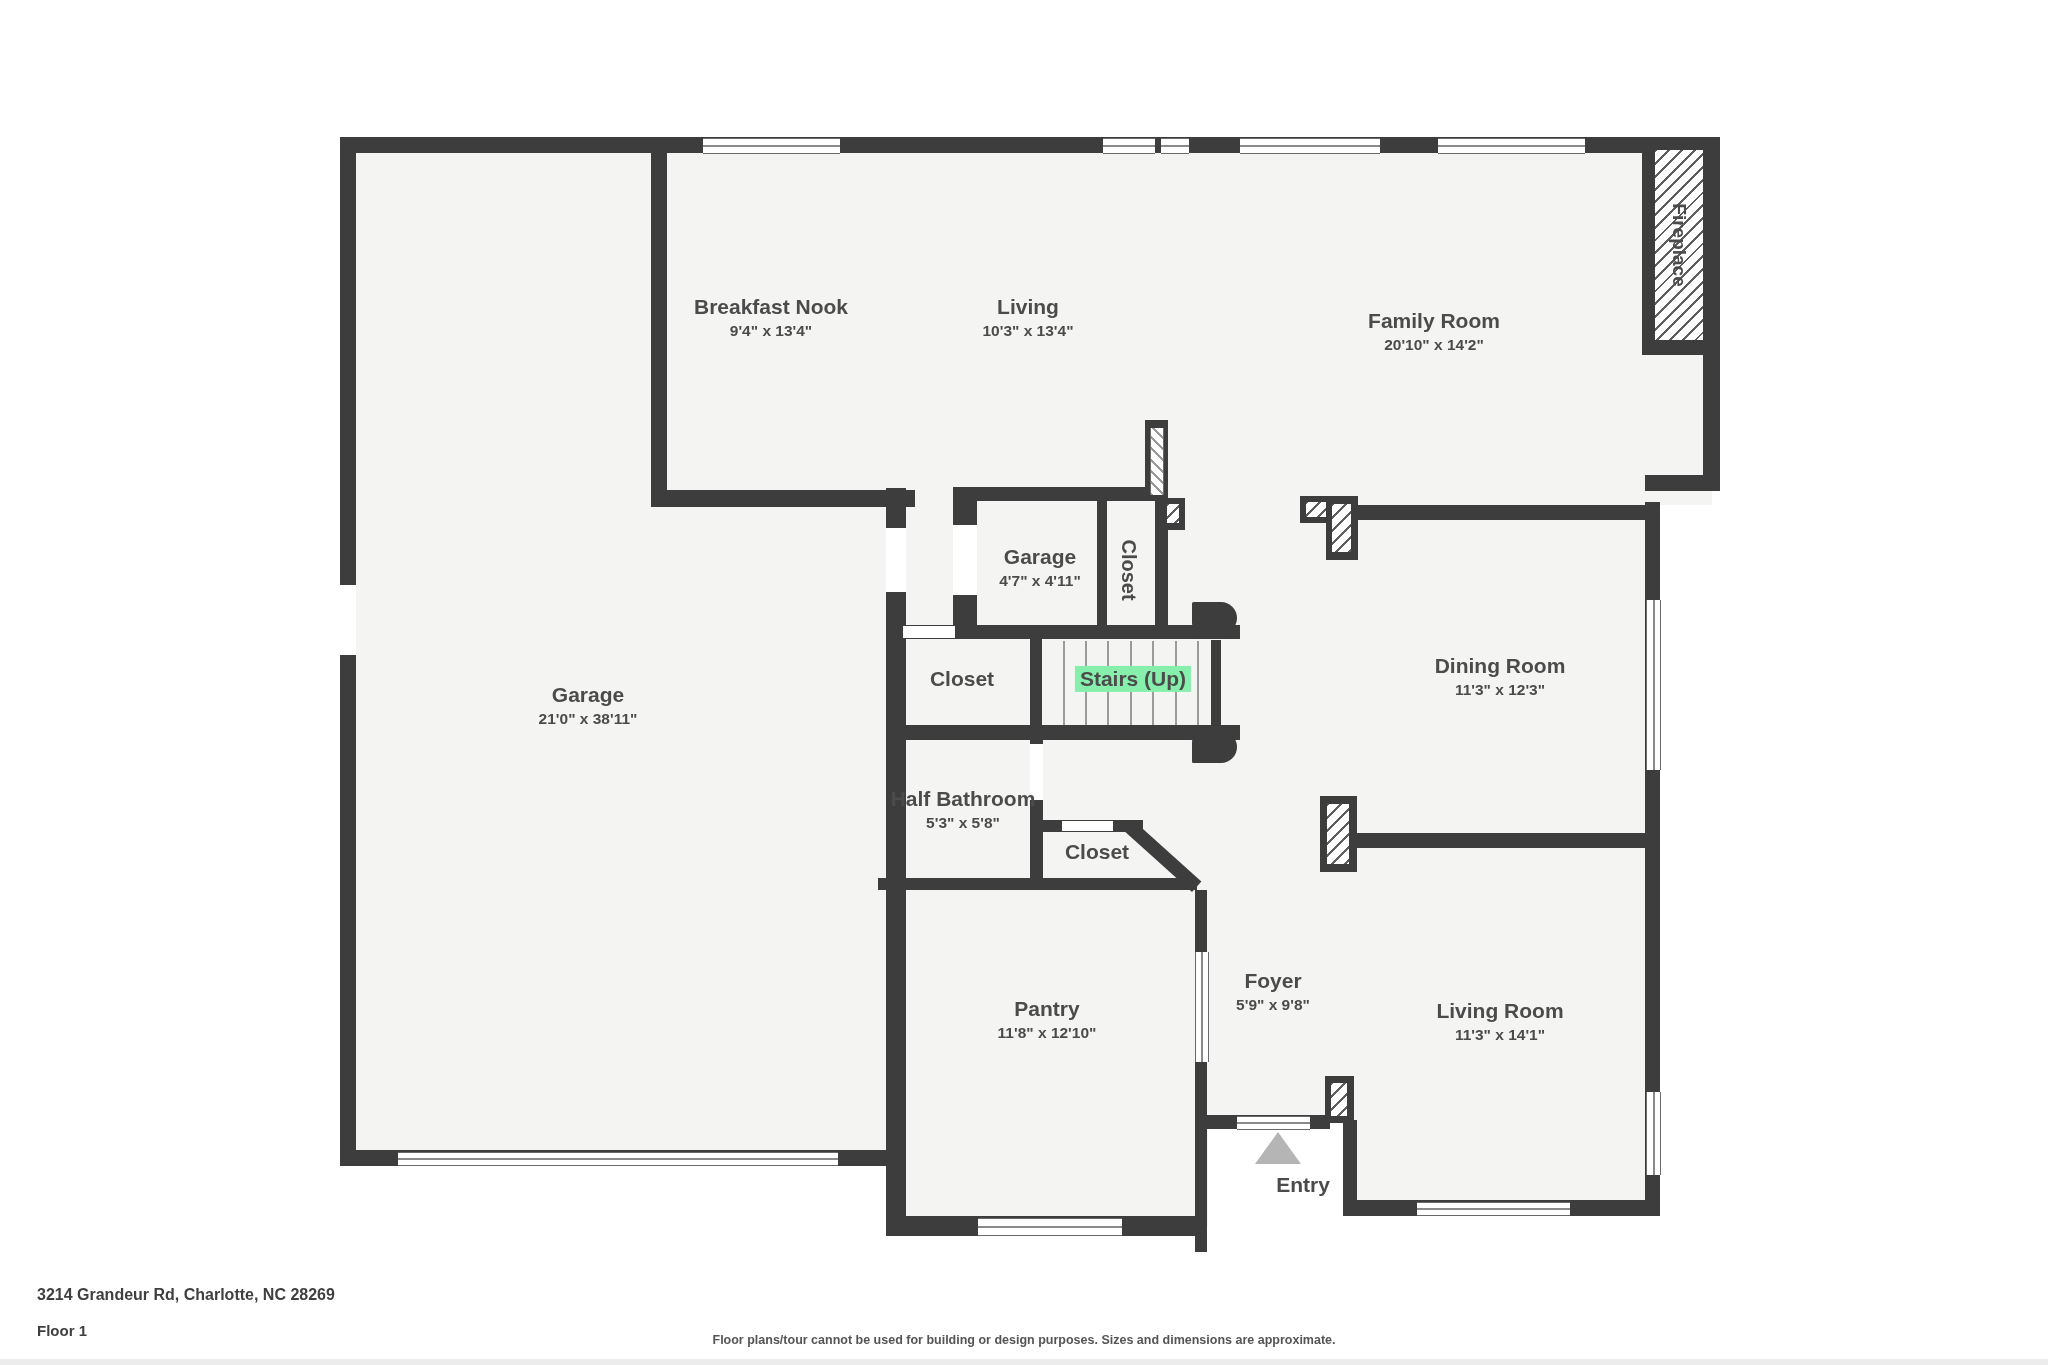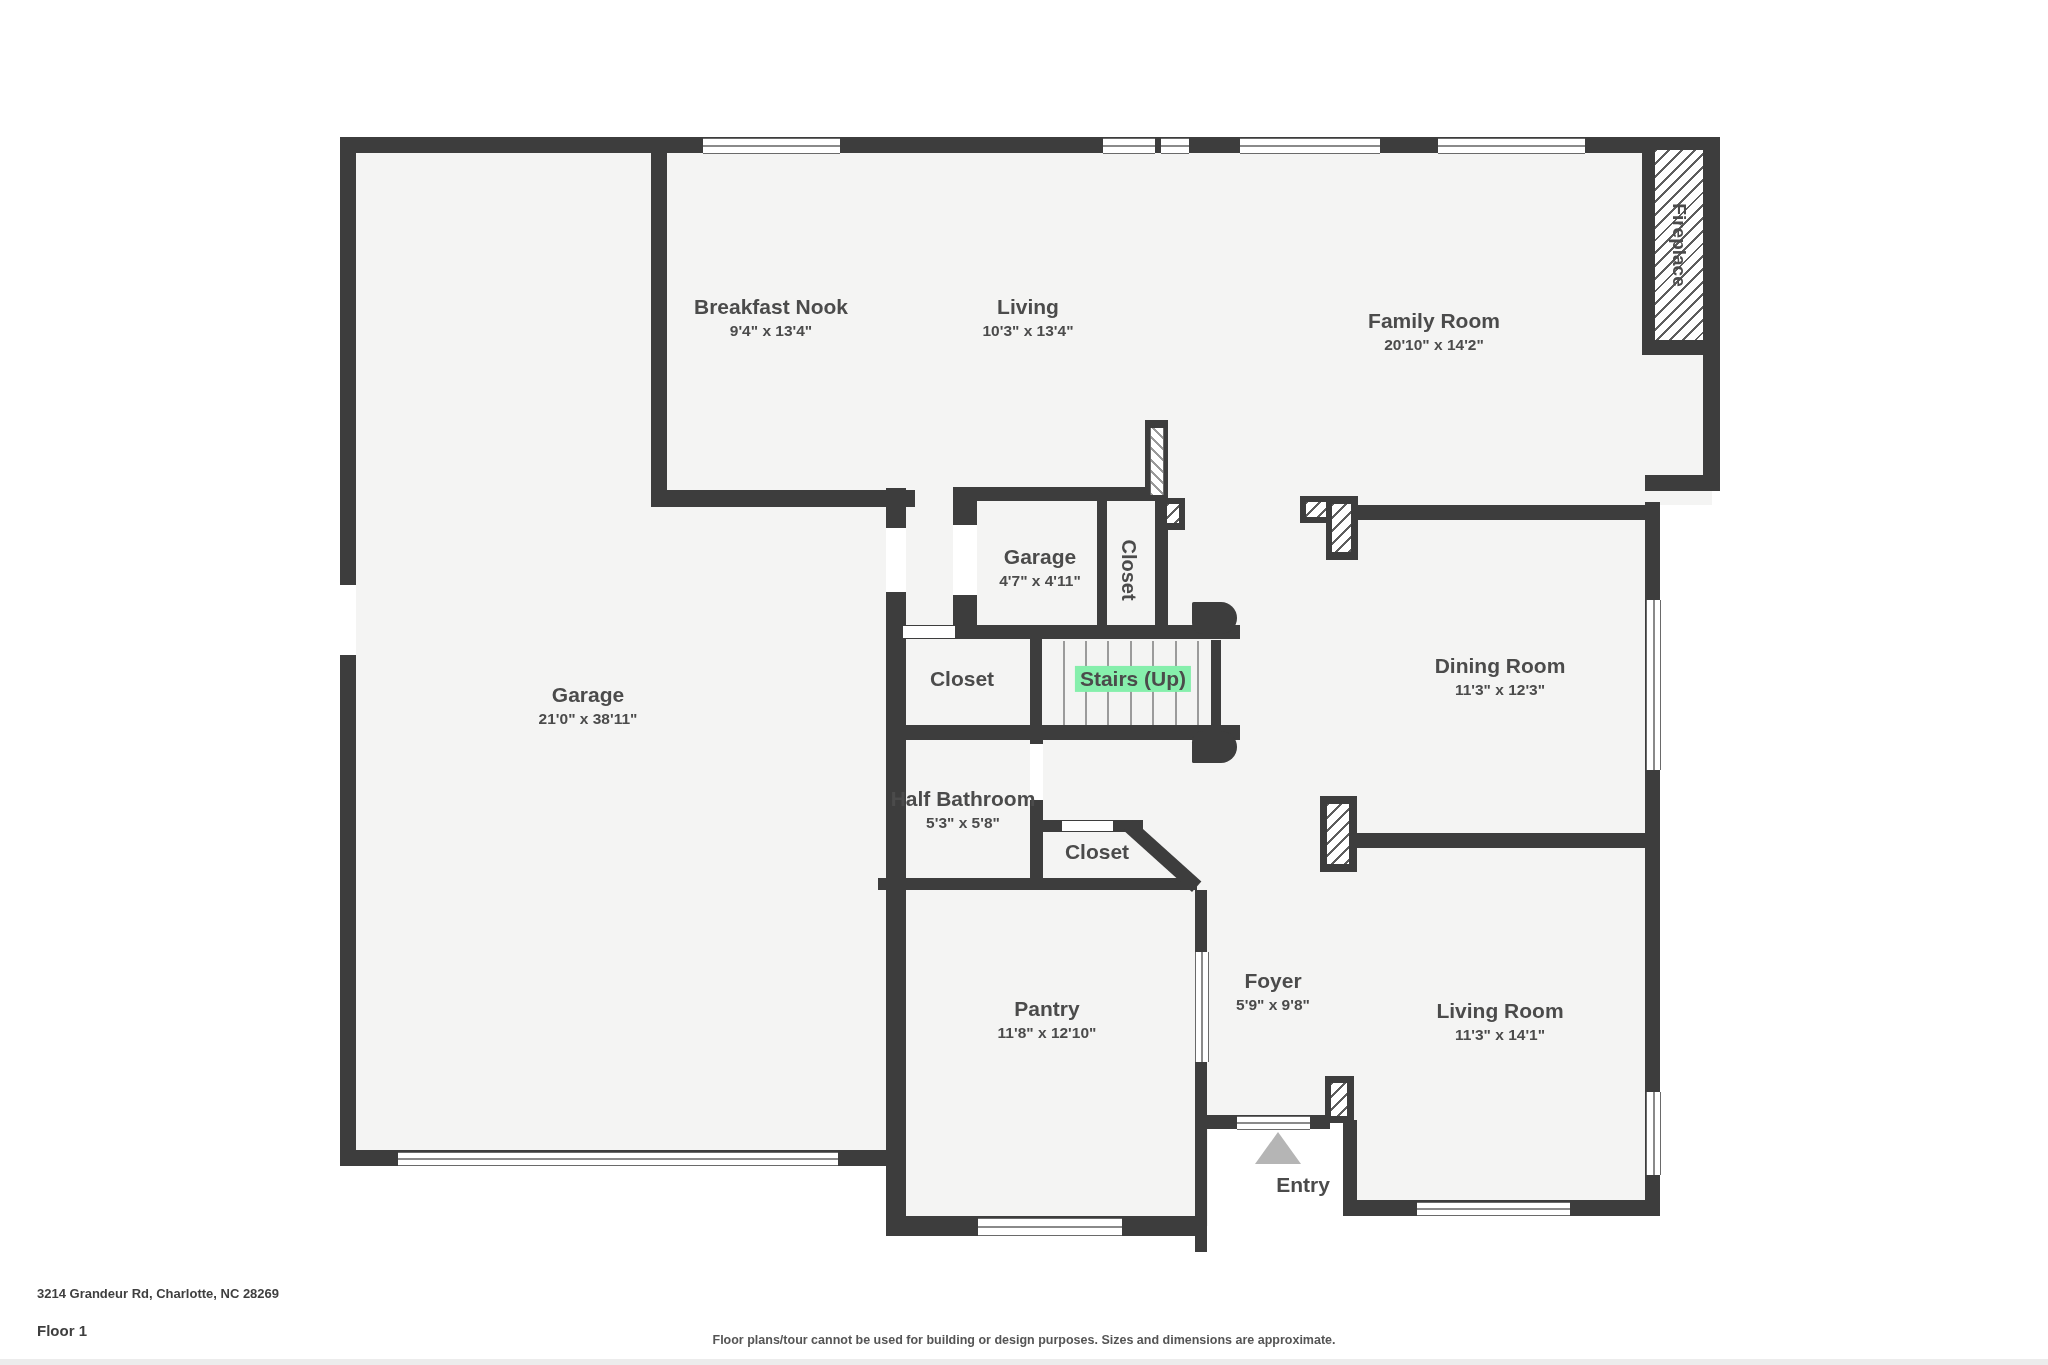--- a/index.html
+++ b/index.html
@@ -174,17 +174,17 @@
     <div class="rdims">5'9" x 9'8"</div>
   </div>
   <div class="room-label" style="left:1500px;top:1022px;">
     <div class="rname">Living Room</div>
     <div class="rdims">11'3" x 14'1"</div>
   </div>
   <div class="room-label" style="left:1278px;top:1185px;margin-left:25px;">
     <div class="rname">Entry</div>
   </div>
 
-  <div class="footer-line" style="left:37px;top:1286px;font-size:13px;">3214 Grandeur Rd, Charlotte, NC 28269</div>
+  <div class="footer-line" style="left:37px;top:1286px;font-size:16px;">3214 Grandeur Rd, Charlotte, NC 28269</div>
   <div class="footer-line" style="left:37px;top:1322px;font-size:15px;">Floor 1</div>
   <div class="footer-line" style="left:50%;transform:translateX(-50%);top:1333px;font-size:12.5px;color:#555;">Floor plans/tour cannot be used for building or design purposes. Sizes and dimensions are approximate.</div>
   <div style="position:absolute;left:0;top:1359px;width:2048px;height:6px;background:#ececec;"></div>
 </div>
 
 </body></html>

